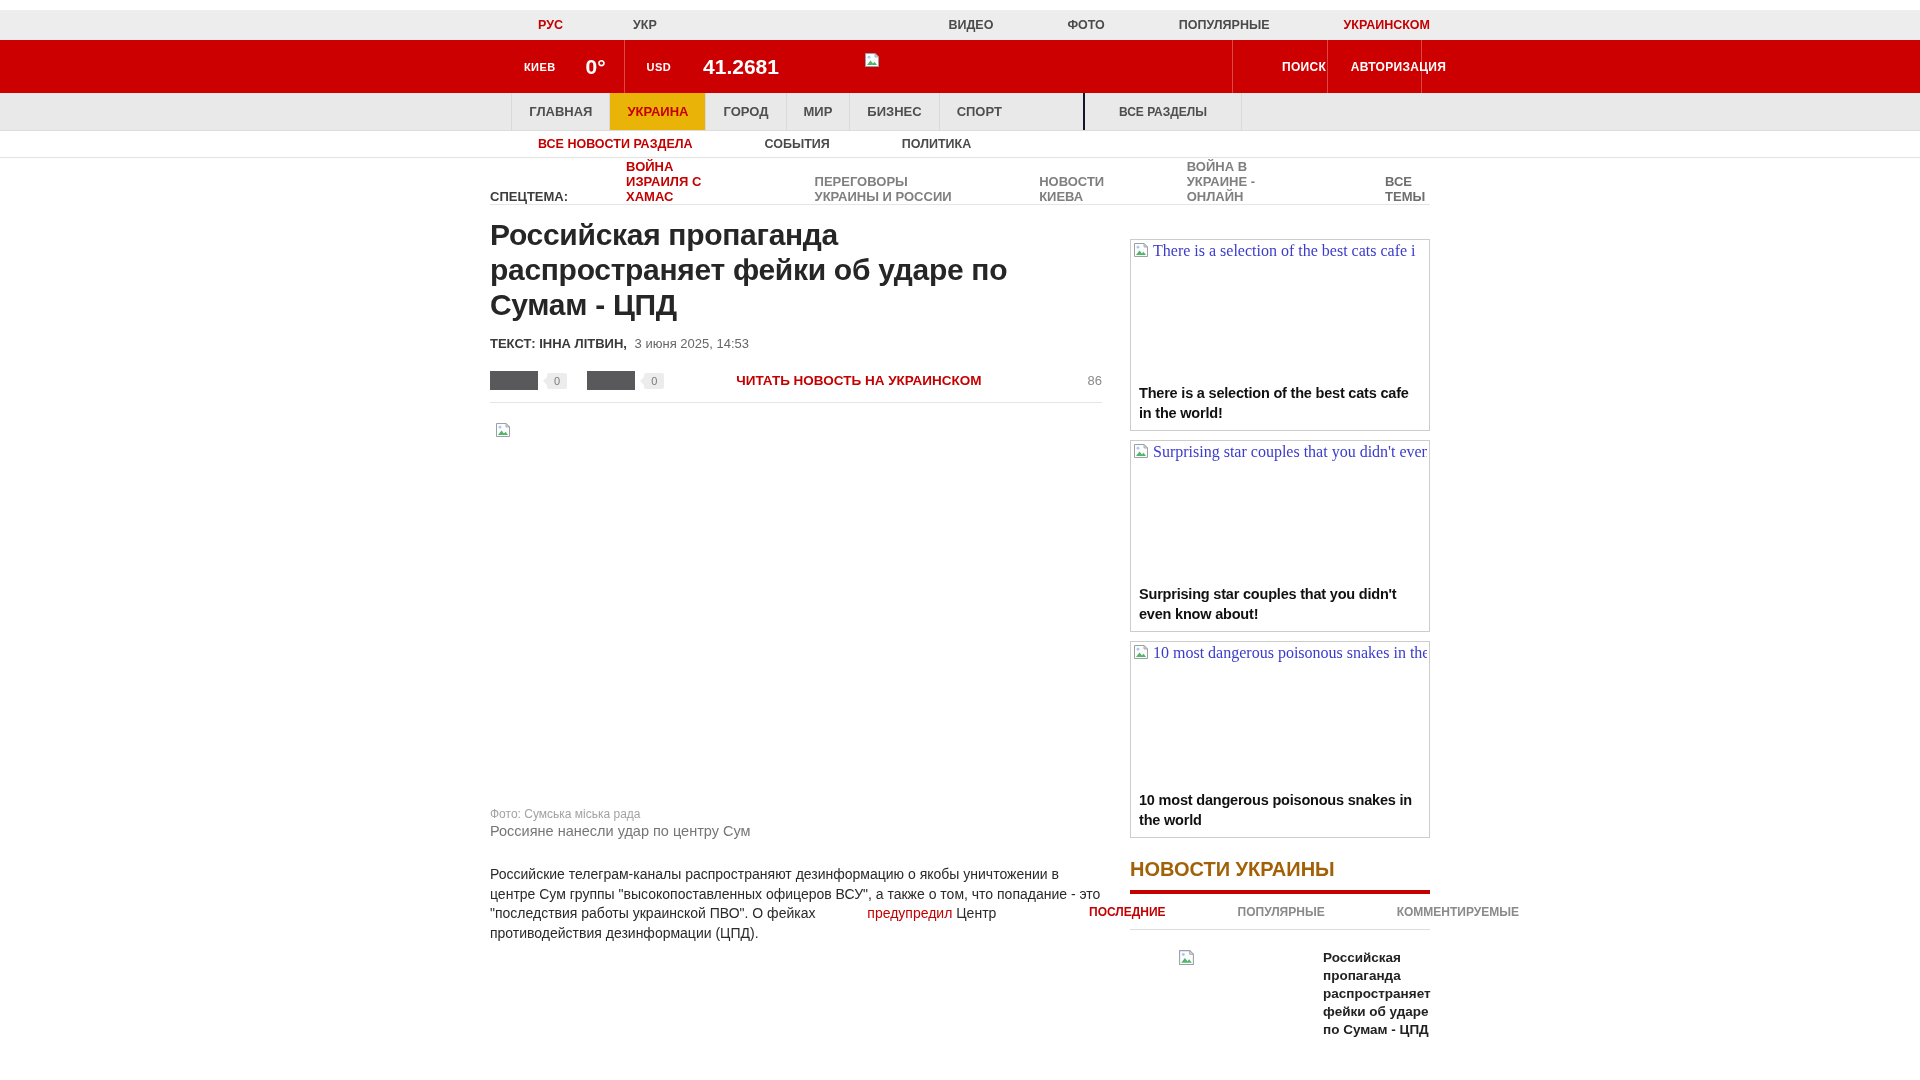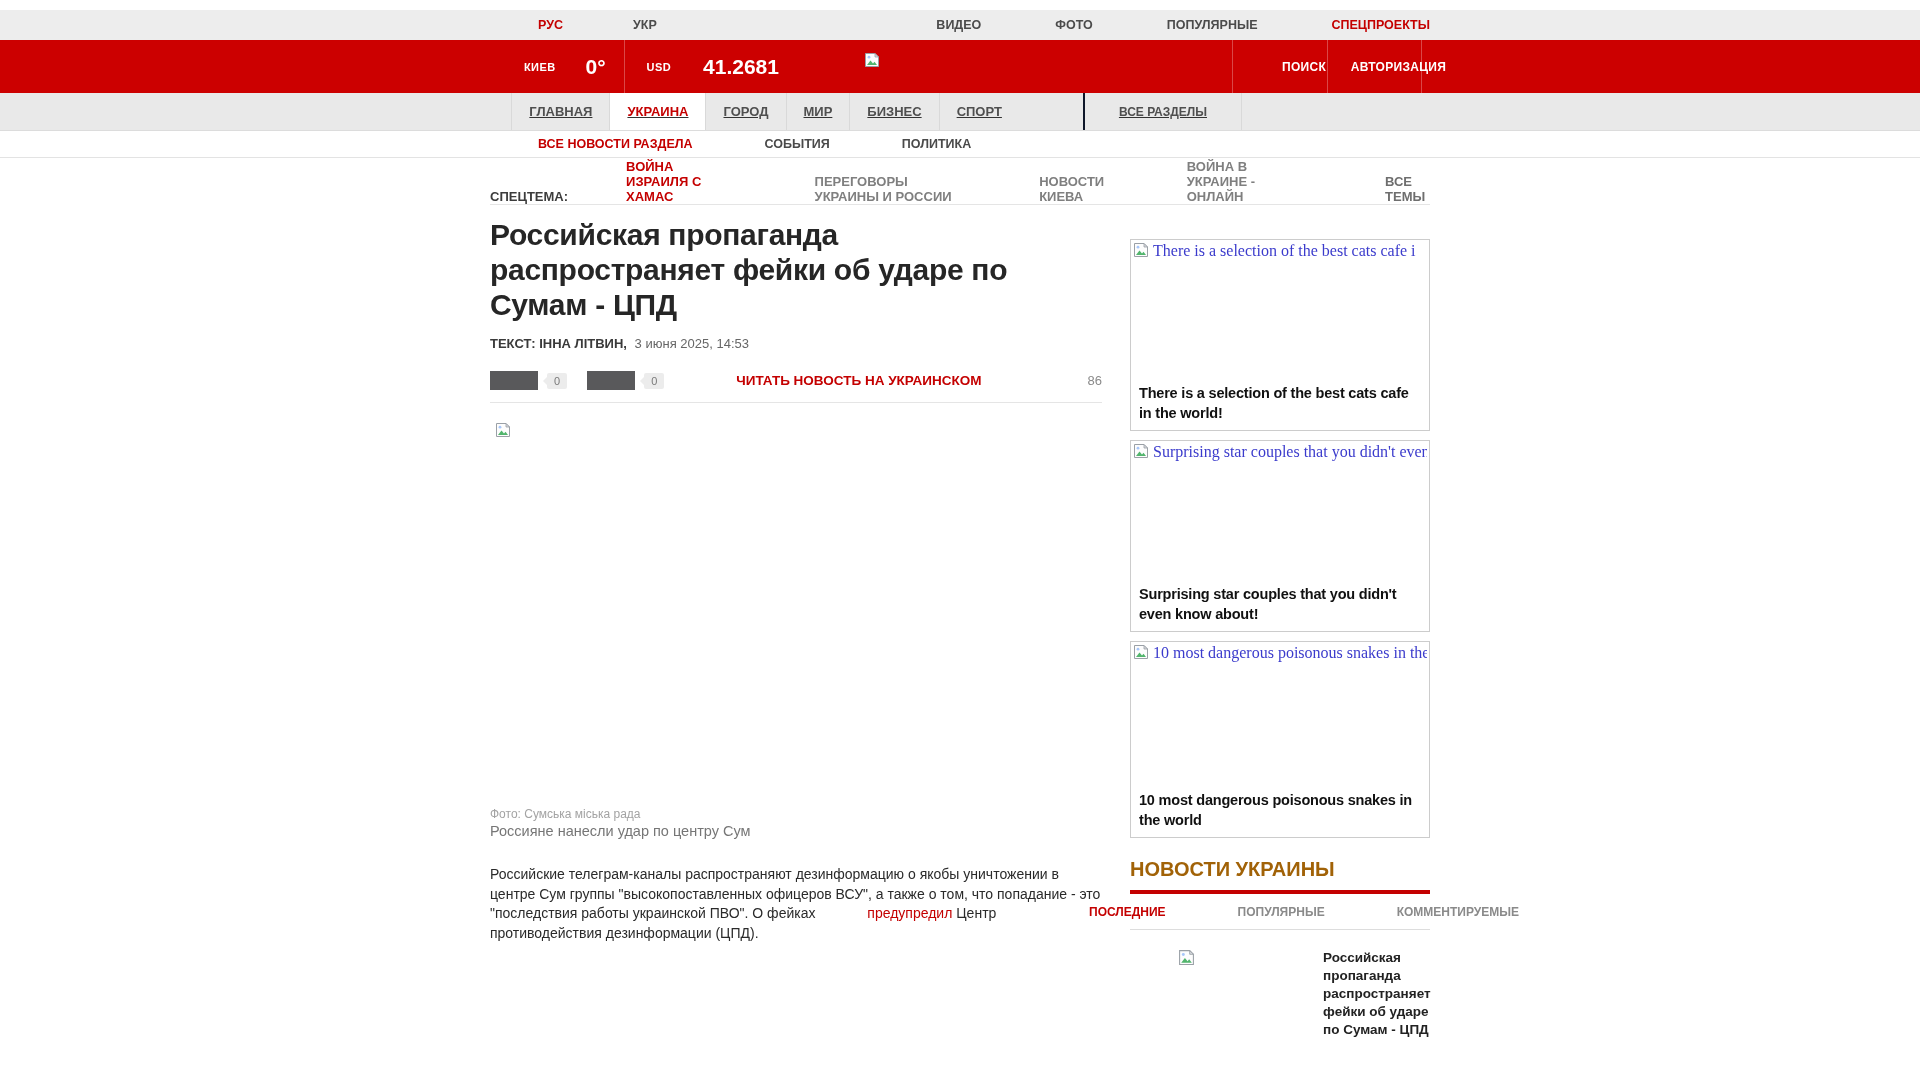--- a/index.html
+++ b/index.html
@@ -24,24 +24,24 @@
   .rb-small { font-size: 11px; font-weight: bold; letter-spacing: .4px; }
   .rb-big { font-size: 21px; font-weight: bold; }
   .rb-sep { width: 1px; height: 100%; background: rgba(255,255,255,.28); }
   .rb-logo { position: absolute; left: 326px; top: 12px; }
   .rb-right { margin-left: auto; display: flex; height: 100%; margin-right: 8px; }
   .rb-cell { display: flex; align-items: center; justify-content: center; width: 95px; height: 100%; font-size: 12px; font-weight: bold; letter-spacing: .3px; border-left: 1px solid rgba(255,255,255,.28); }
   .rb-cell:last-child { border-right: 1px solid rgba(255,255,255,.28); }
 
   
   .navbar { background: #e9e9e9; height: 38px; border-bottom: 1px solid #dcdcdc; }
-  .nav-inner { display: flex; justify-content: flex-end; padding-right: 188px; height: 100%; text-decoration: underline; }
+  .nav-inner { display: flex; justify-content: flex-end; padding-right: 188px; height: 100%; }
   .tab { display: flex; align-items: center; padding: 0 17px; font-size: 13px; font-weight: bold; color: #4f4f4f; border-left: 1px solid #d9d9d9; }
   .tab:last-of-type { border-right: 1px solid #d9d9d9; }
-  .tab.active { background: #ffffff; color: #c40000; }
+  .tab.active { background: #eab308; color: #c40000; }
   .tab.all-sections { margin-left: 64px; border-left: 2px solid #0f172a; border-right: 1px solid #d9d9d9; font-size: 12px; padding: 0 34px; }
 
   
   .subnav { background: #fff; border-bottom: 1px solid #e3e3e3; height: 27px; }
   .sn-inner { display: flex; align-items: center; height: 100%; gap: 24px; font-size: 12.5px; font-weight: bold; color: #4a4a4a; }
 
   
   .spectheme { height: 47px; }
   .st-inner { display: flex; align-items: flex-end; height: 100%; gap: 28px; font-size: 13px; font-weight: bold; border-bottom: 1px solid #e5e5e5; }
   .st-label { color: #3c3c3c; margin-right: -18px; }
@@ -99,21 +99,21 @@
 <div class="utilbar">
   <div class="container ub-inner">
     <div class="ub-left">
       <a class="accent-red">РУС</a>
       <a>УКР</a>
     </div>
     <div class="ub-right">
       <a>ВИДЕО</a>
       <a>ФОТО</a>
       <a>ПОПУЛЯРНЫЕ</a>
-      <a class="accent-red">СПЕЦПРОЕКТЫ</a>
+      <a class="accent-red">УКРАИНСКОМ</a>
     </div>
   </div>
 </div>
 
 <div class="redbar">
   <div class="container rb-inner">
     <div class="rb-block rb-weather">
       <span class="rb-small">КИЕВ</span>
       <span class="rb-big">0°</span>
     </div>

